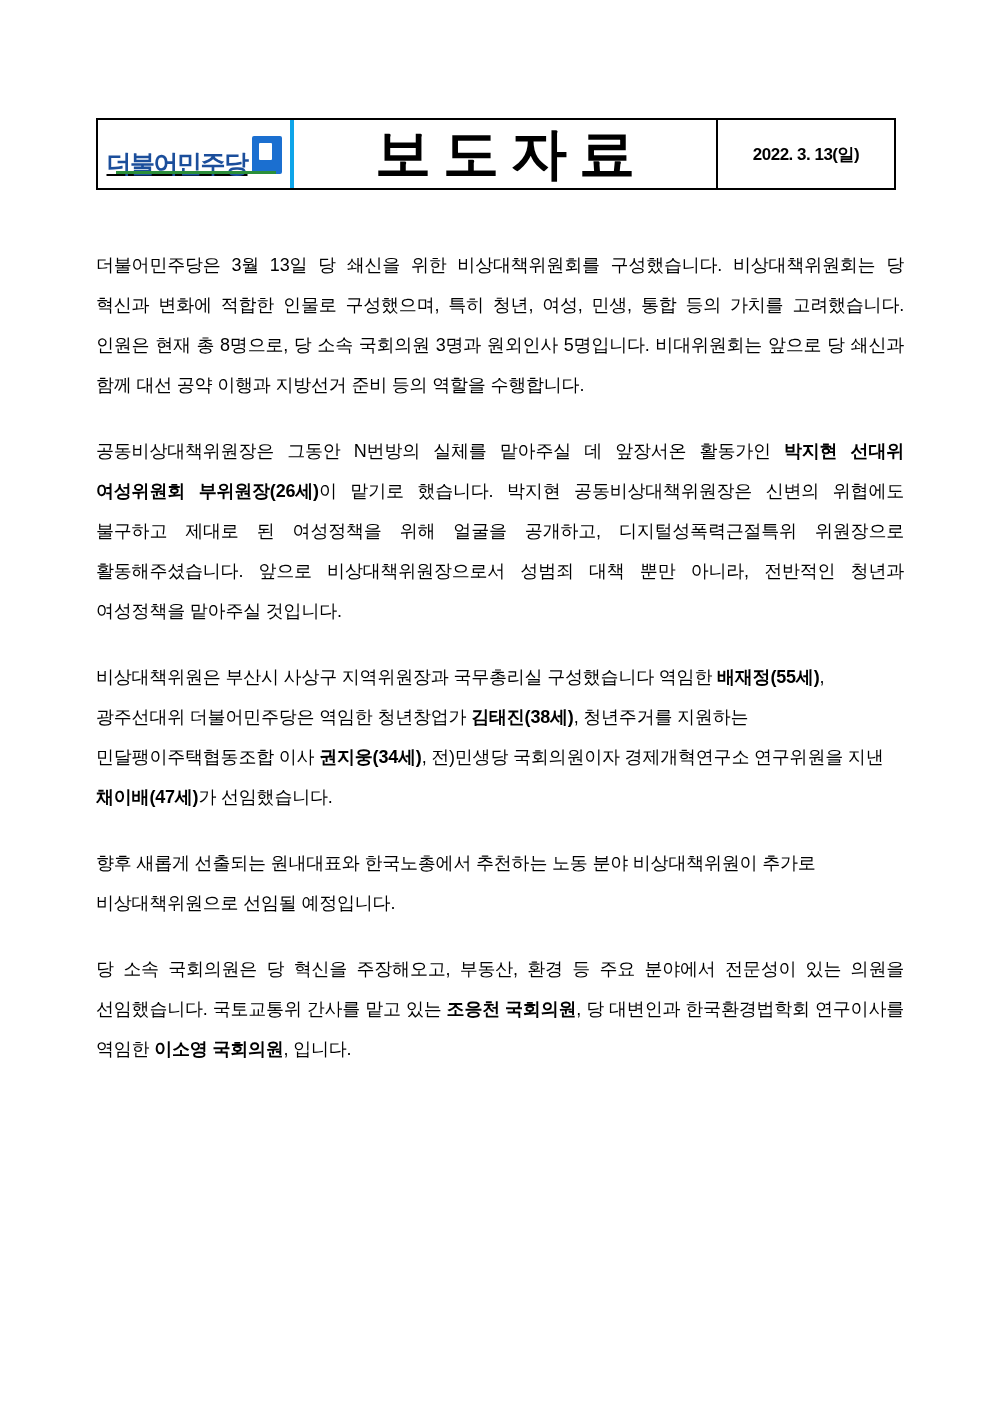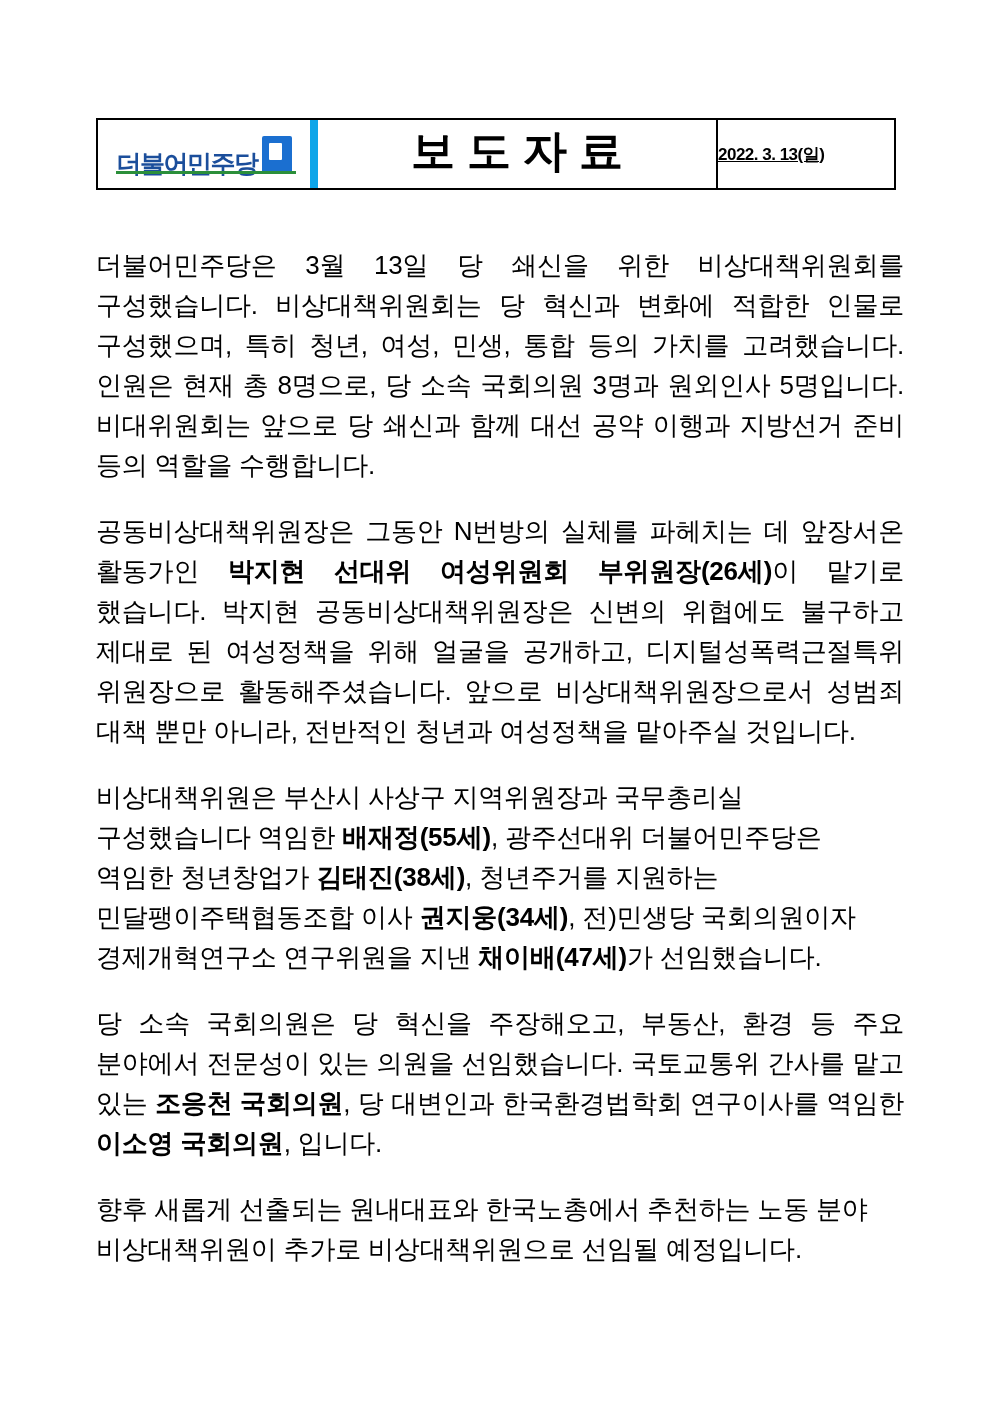--- a/index.html
+++ b/index.html
@@ -28,27 +28,28 @@
     position: absolute;
     left: 96px;
     top: 118px;
     width: 800px;
     height: 72px;
     display: flex;
     border: 2px solid #000;
     box-sizing: border-box;
   }
   .header-logo {
-    width: 220px;
-    border-right: 8px solid #0ea5e9;
+    width: 196px;
+    border-right: 4px solid #0ea5e9;
     box-sizing: border-box;
     display: flex;
     align-items: center;
     justify-content: center;
     position: relative;
+    text-decoration: underline;
   }
   .logo-wrap {
     display: flex;
     align-items: flex-end;
     gap: 4px;
     transform: translateY(2px);
   }
   .logo-text {
     font-family: "Liberation Sans", sans-serif;
     font-weight: bold;
@@ -86,50 +87,50 @@
   }
   .header-title {
     flex: 1;
     border-right: 2px solid #000;
     box-sizing: border-box;
     display: flex;
     align-items: center;
     justify-content: center;
   }
   .header-title span {
-    font-family: Liberation Mono, monospace;
+    font-family: Liberation Serif, serif;
     font-weight: bold;
-    font-size: 44px;
+    font-size: 56px;
     letter-spacing: 12px;
     text-indent: 12px;
     line-height: 1;
   }
   .header-date {
     width: 176px;
     display: flex;
     align-items: center;
-    text-decoration: underline;
+    justify-content: center;
   }
   .header-date span {
     font-family: "Liberation Sans", sans-serif;
     font-weight: bold;
     font-size: 17px;
     letter-spacing: -0.5px;
   }
 
   
   .body {
     position: absolute;
     left: 96px;
     top: 245px;
     width: 808px;
   }
   .para {
     font-family: "Liberation Sans", sans-serif;
-    font-size: 26px;
+    font-size: 18px;
     line-height: 40px;
     letter-spacing: -0.2px;
     margin: 0 0 26px 0;
     text-align: justify;
     text-justify: inter-character;
     word-break: keep-all;
   }
   .para.left {
     text-align: left;
   }
@@ -153,19 +154,19 @@
     <div class="header-title">
       <span>보도자료</span>
     </div>
     <div class="header-date">
       <span>2022. 3. 13(일)</span>
     </div>
   </div>
 
   <div class="body">
       <div class="para"><span>더불어민주당은 3월 13일 당 쇄신을 위한 비상대책위원회를 구성했습니다. 비상대책위원회는 당 혁신과 변화에 적합한 인물로 구성했으며, 특히 청년, 여성, 민생, 통합 등의 가치를 고려했습니다. 인원은 현재 총 8명으로, 당 소속 국회의원 3명과 원외인사 5명입니다. 비대위원회는 앞으로 당 쇄신과 함께 대선 공약 이행과 지방선거 준비 등의 역할을 수행합니다.</span></div>
-      <div class="para"><span>공동비상대책위원장은 그동안 N번방의 실체를 파헤치는 데 앞장서온 활동가인 </span><b>박지현 선대위 여성위원회 부위원장(26세)</b><span>이 맡기로 했습니다. 박지현 공동비상대책위원장은 신변의 위협에도 불구하고 제대로 된 여성정책을 위해 얼굴을 공개하고, 디지털성폭력근절특위 위원장으로 활동해주셨습니다. 앞으로 비상대책위원장으로서 성범죄 대책 뿐만 아니라, 전반적인 청년과 여성정책을 맡아주실 것입니다.</span></div>
+      <div class="para"><span>공동비상대책위원장은 그동안 N번방의 실체를 맡아주실 데 앞장서온 활동가인 </span><b>박지현 선대위 여성위원회 부위원장(26세)</b><span>이 맡기로 했습니다. 박지현 공동비상대책위원장은 신변의 위협에도 불구하고 제대로 된 여성정책을 위해 얼굴을 공개하고, 디지털성폭력근절특위 위원장으로 활동해주셨습니다. 앞으로 비상대책위원장으로서 성범죄 대책 뿐만 아니라, 전반적인 청년과 여성정책을 맡아주실 것입니다.</span></div>
       <div class="para left"><span>비상대책위원은 부산시 사상구 지역위원장과 국무총리실 구성했습니다 역임한 </span><b>배재정(55세)</b><span>, 광주선대위 더불어민주당은 역임한 청년창업가 </span><b>김태진(38세)</b><span>, 청년주거를 지원하는 민달팽이주택협동조합 이사 </span><b>권지웅(34세)</b><span>, 전)민생당 국회의원이자 경제개혁연구소 연구위원을 지낸 </span><b>채이배(47세)</b><span>가 선임했습니다.</span></div>
+      <div class="para left"><span>향후 새롭게 선출되는 원내대표와 한국노총에서 추천하는 노동 분야 비상대책위원이 추가로 비상대책위원으로 선임될 예정입니다.</span></div>
       <div class="para"><span>당 소속 국회의원은 당 혁신을 주장해오고, 부동산, 환경 등 주요 분야에서 전문성이 있는 의원을 선임했습니다. 국토교통위 간사를 맡고 있는 </span><b>조응천 국회의원</b><span>, 당 대변인과 한국환경법학회 연구이사를 역임한 </span><b>이소영 국회의원</b><span>, 입니다.</span></div>
-      <div class="para left"><span>향후 새롭게 선출되는 원내대표와 한국노총에서 추천하는 노동 분야 비상대책위원이 추가로 비상대책위원으로 선임될 예정입니다.</span></div>
     </div>
 
 </div>
 
 </body></html>

